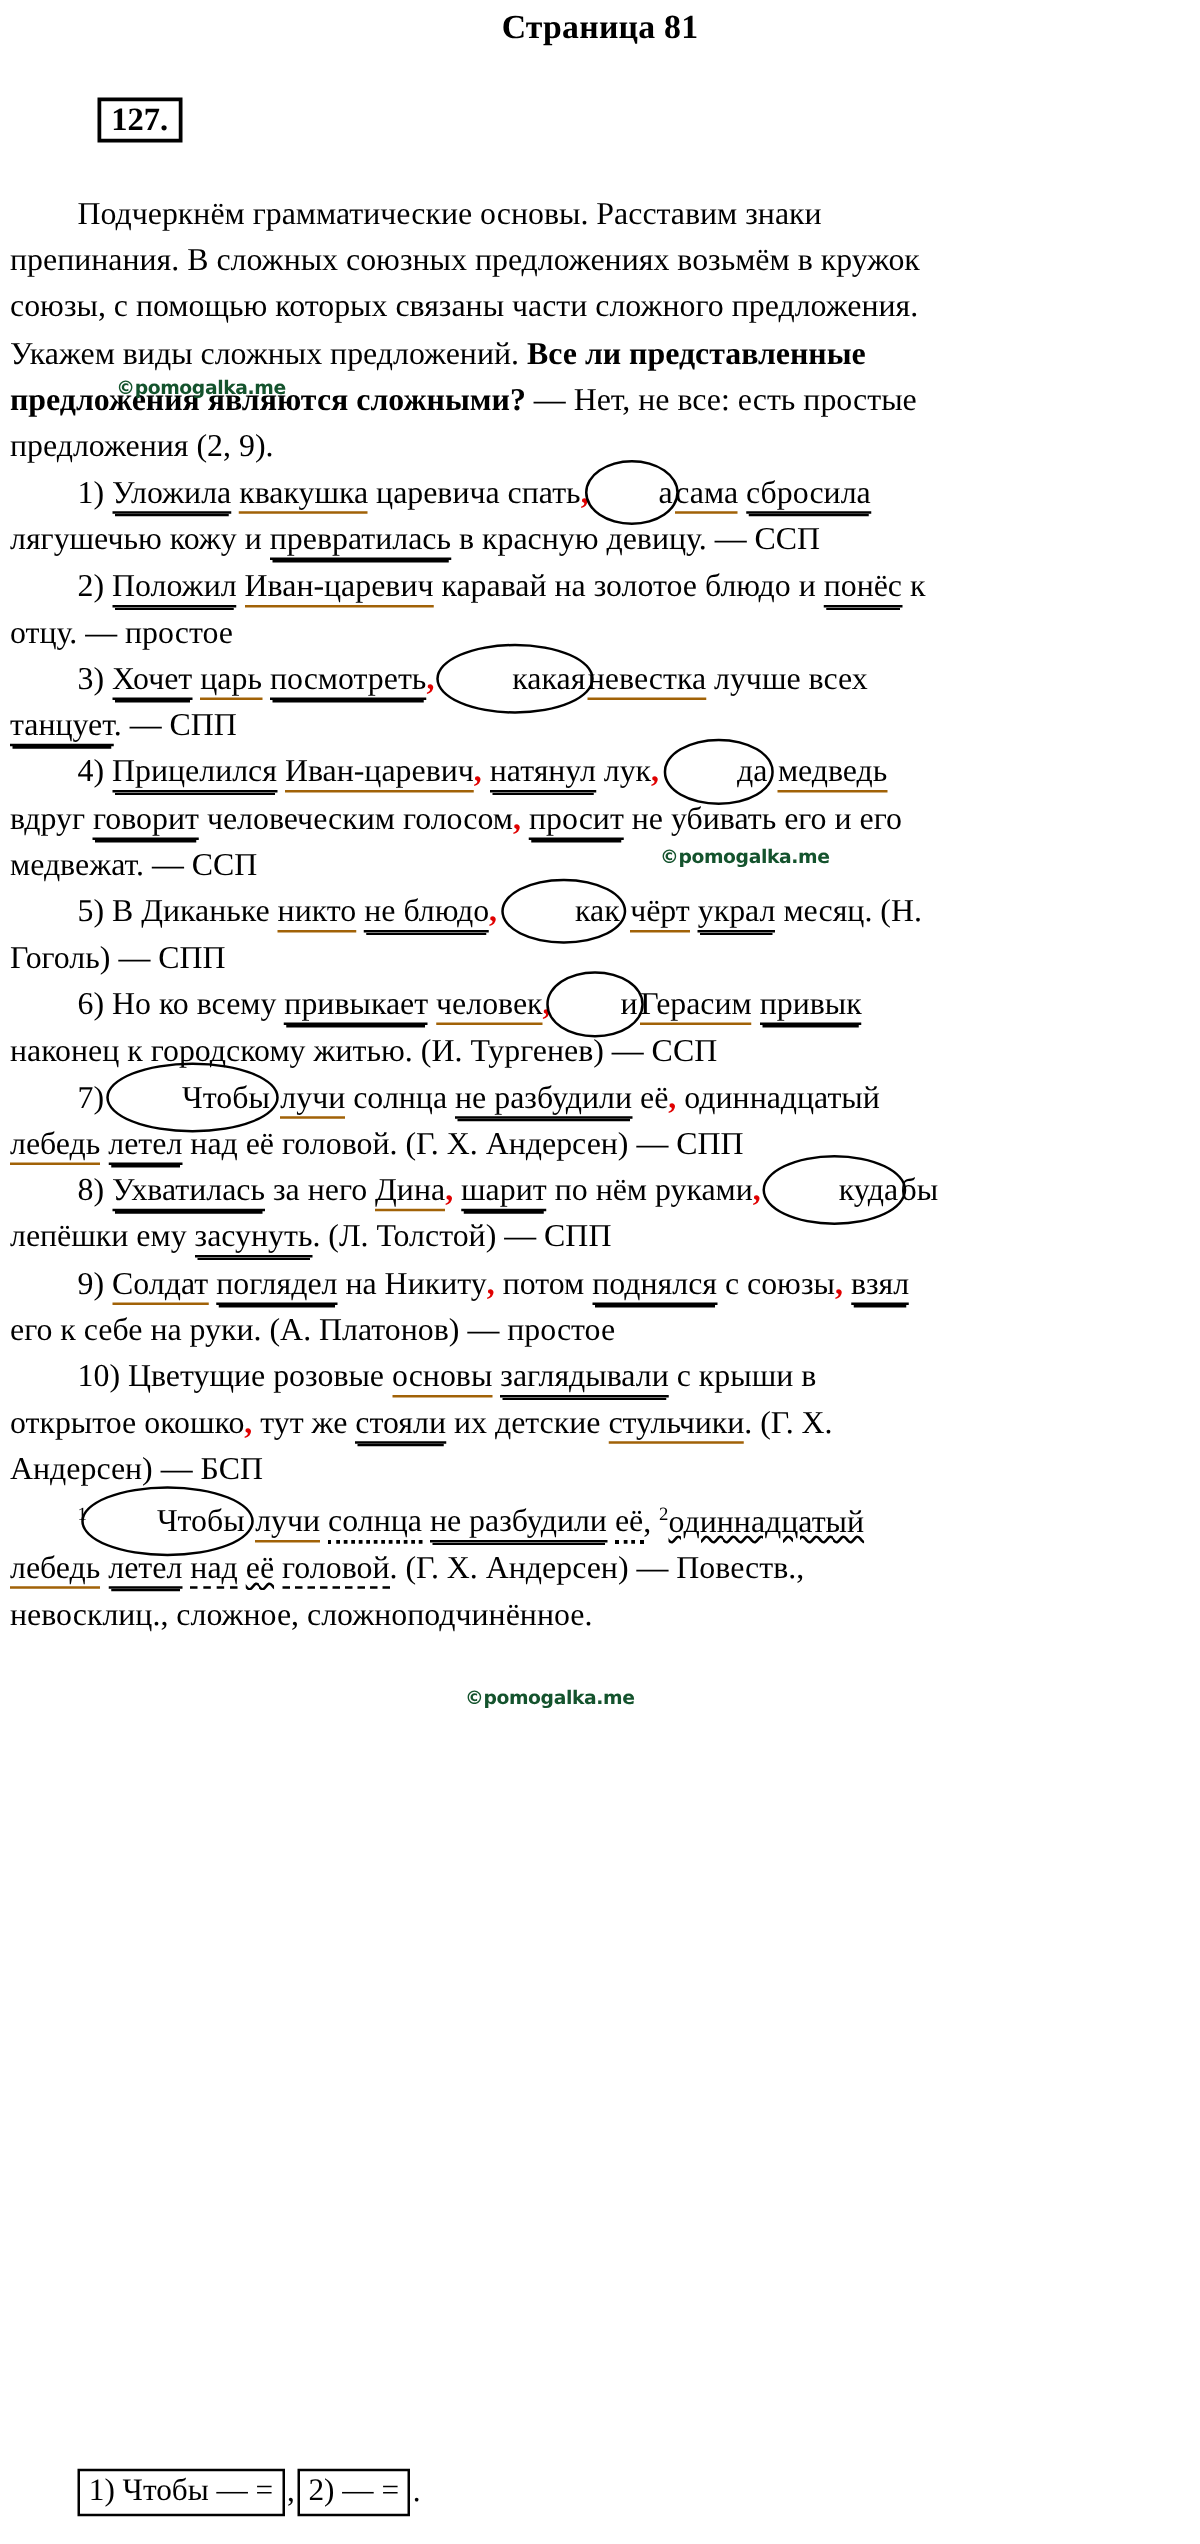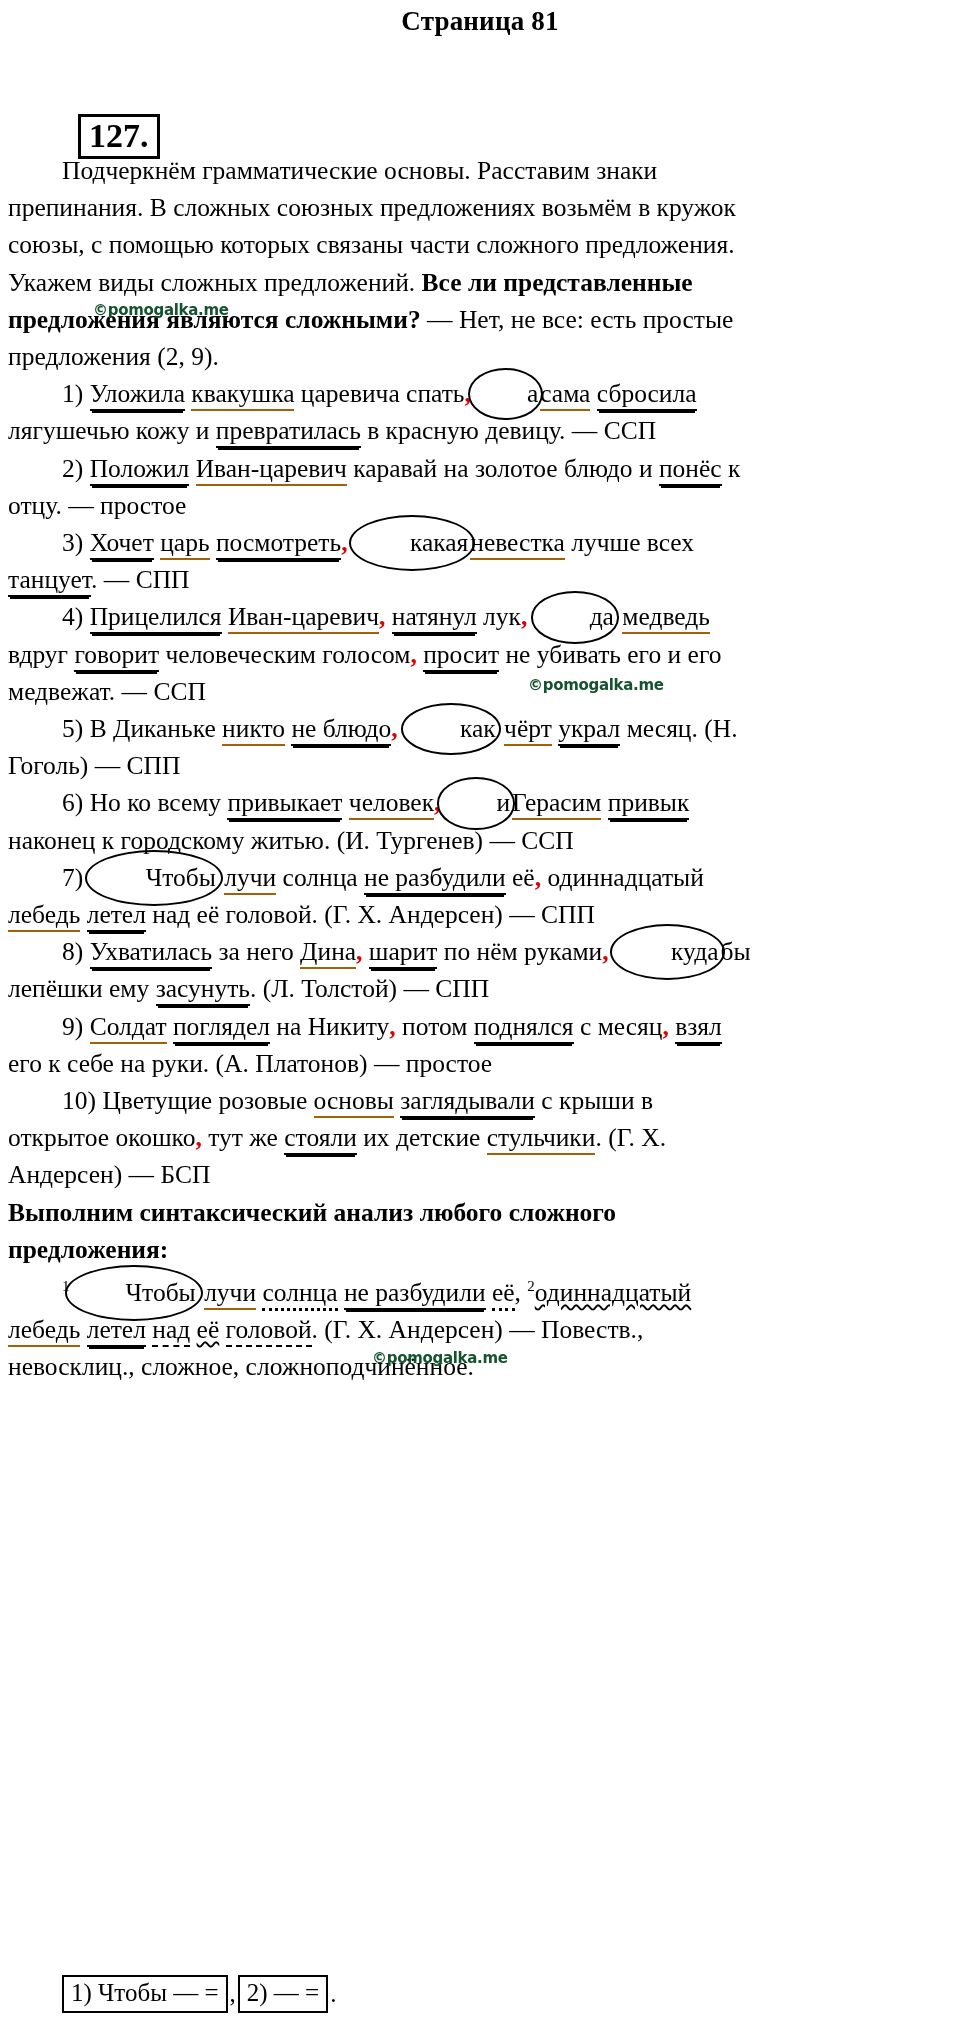--- a/index.html
+++ b/index.html
@@ -28,24 +28,23 @@
     letter-spacing: .2px;
   }
 
   
   .ex-box {
     position: absolute;
     top: 78px;
     left: 78px;
     border: 3px solid #000;
     padding: 1px 8px 2px 8px;
-    font-size: 34px;
+    font-size: 26px;
     font-weight: bold;
     line-height: 1.05;
-    margin-top: 36px;
   }
 
   
   .body-block {
     position: absolute;
     top: 152px;
     left: 8px;
     width: 752px;
     font-size: 25.5px;
     line-height: 37.2px;
@@ -139,24 +138,23 @@
   <p class="para" id="intro-p"><span>Подчеркнём грамматические основы. Расставим знаки препинания. В сложных союзных предложениях возьмём в кружок союзы, с помощью которых связаны части сложного предложения. Укажем виды сложных предложений. </span><span class="b">Все ли представленные предложения являются сложными?</span><span> — Нет, не все: есть простые предложения (2, 9).</span></p>
   <div id="sentence-list">
       <p class="para"><span>1) </span><span class="pred">Уложила</span><span> </span><span class="subj">квакушка</span><span> царевича спать</span><span class="comma-red">,</span><span class="circ">а</span><span class="subj">сама</span><span> </span><span class="pred">сбросила</span><span> лягушечью кожу и </span><span class="pred">превратилась</span><span> в красную девицу. — ССП</span></p>
       <p class="para"><span>2) </span><span class="pred">Положил</span><span> </span><span class="subj">Иван-царевич</span><span> каравай на золотое блюдо и </span><span class="pred">понёс</span><span> к отцу. — простое</span></p>
       <p class="para"><span>3) </span><span class="pred">Хочет</span><span> </span><span class="subj">царь</span><span> </span><span class="pred">посмотреть</span><span class="comma-red">,</span><span> </span><span class="circ wide">какая</span><span class="subj">невестка</span><span> лучше всех </span><span class="pred">танцует</span><span>. — СПП</span></p>
       <p class="para"><span>4) </span><span class="pred">Прицелился</span><span> </span><span class="subj">Иван-царевич</span><span class="comma-red">,</span><span> </span><span class="pred">натянул</span><span> лук</span><span class="comma-red">,</span><span> </span><span class="circ">да</span><span> </span><span class="subj">медведь</span><span> вдруг </span><span class="pred">говорит</span><span> человеческим голосом</span><span class="comma-red">,</span><span> </span><span class="pred">просит</span><span> не убивать его и его медвежат. — ССП</span></p>
       <p class="para"><span>5) </span><span>В Диканьке </span><span class="subj">никто</span><span> </span><span class="pred">не блюдо</span><span class="comma-red">,</span><span> </span><span class="circ">как</span><span> </span><span class="subj">чёрт</span><span> </span><span class="pred">украл</span><span> месяц. (Н. Гоголь) — СПП</span></p>
       <p class="para"><span>6) </span><span>Но ко всему </span><span class="pred">привыкает</span><span> </span><span class="subj">человек</span><span class="comma-red">,</span><span class="circ">и</span><span class="subj">Герасим</span><span> </span><span class="pred">привык</span><span> наконец к городскому житью. (И. Тургенев) — ССП</span></p>
       <p class="para"><span>7) </span><span class="circ wide">Чтобы</span><span> </span><span class="subj">лучи</span><span> солнца </span><span class="pred">не разбудили</span><span> её</span><span class="comma-red">,</span><span> одиннадцатый </span><span class="subj">лебедь</span><span> </span><span class="pred">летел</span><span> над её головой. (Г. Х. Андерсен) — СПП</span></p>
       <p class="para"><span>8) </span><span class="pred">Ухватилась</span><span> за него </span><span class="subj">Дина</span><span class="comma-red">,</span><span> </span><span class="pred">шарит</span><span> по нём руками</span><span class="comma-red">,</span><span> </span><span class="circ wide">куда</span><span>бы лепёшки ему </span><span class="pred">засунуть</span><span>. (Л. Толстой) — СПП</span></p>
-      <p class="para"><span>9) </span><span class="subj">Солдат</span><span> </span><span class="pred">поглядел</span><span> на Никиту</span><span class="comma-red">,</span><span> потом </span><span class="pred">поднялся</span><span> с месяц</span><span class="comma-red">,</span><span> </span><span class="pred">взял</span><span> его к себе на руки. (А. Платонов) — простое</span></p>
+      <p class="para"><span>9) </span><span class="subj">Солдат</span><span> </span><span class="pred">поглядел</span><span> на Никиту</span><span class="comma-red">,</span><span> потом </span><span class="pred">поднялся</span><span> с союзы</span><span class="comma-red">,</span><span> </span><span class="pred">взял</span><span> его к себе на руки. (А. Платонов) — простое</span></p>
       <p class="para"><span>10) </span><span>Цветущие розовые </span><span class="subj">основы</span><span> </span><span class="pred">заглядывали</span><span> с крыши в открытое окошко</span><span class="comma-red">,</span><span> тут же </span><span class="pred">стояли</span><span> их детские </span><span class="subj">стульчики</span><span>. (Г. Х. Андерсен) — БСП</span></p>
     </div>
-  <p class="para noind b">Выполним синтаксический анализ любого сложного предложения:</p>
   <p class="para" id="analysis-p"><span class="sup">1</span><span class="circ wide">Чтобы</span><span> </span><span class="subj">лучи</span><span> </span><span class="dotline">солнца</span><span> </span><span class="pred">не разбудили</span><span> </span><span class="dotline">её</span><span>, </span><span class="sup">2</span><span class="wavy">одиннадцатый</span><span> </span><span class="subj">лебедь</span><span> </span><span class="pred">летел</span><span> </span><span class="dashdot">над</span><span> </span><span class="wavy">её</span><span> </span><span class="dashdot">головой</span><span>. (Г. Х. Андерсен) — Повеств., невосклиц., сложное, сложноподчинённое.</span></p>
 </div>
 
 <div class="scheme">
   <span class="scheme-box">1) Чтобы — =</span>
   <span class="scheme-sep">,</span>
   <span class="scheme-box">2) — =</span>
   <span class="scheme-sep">.</span>
 </div>
 

